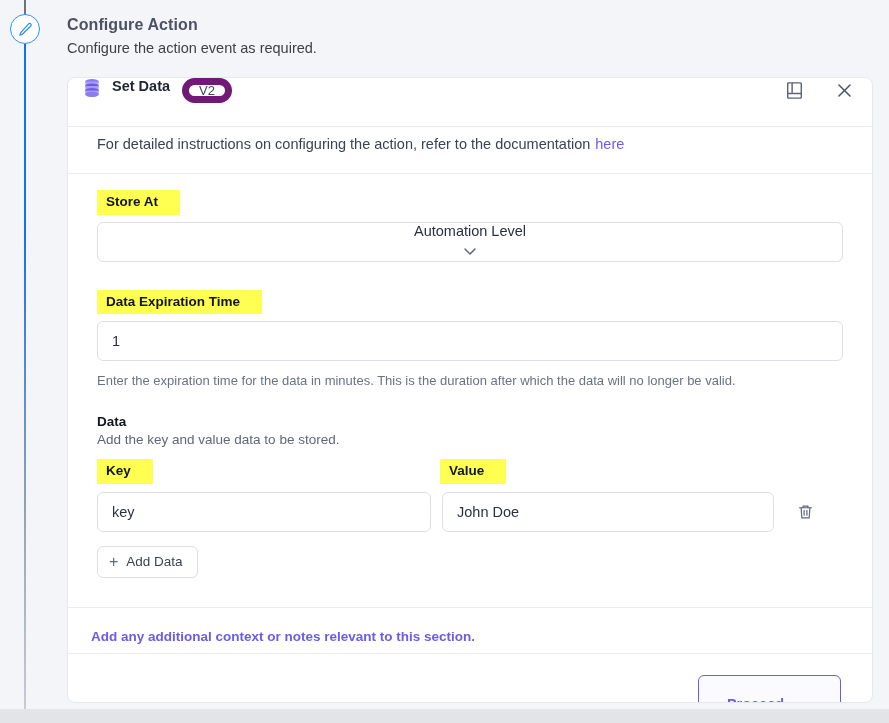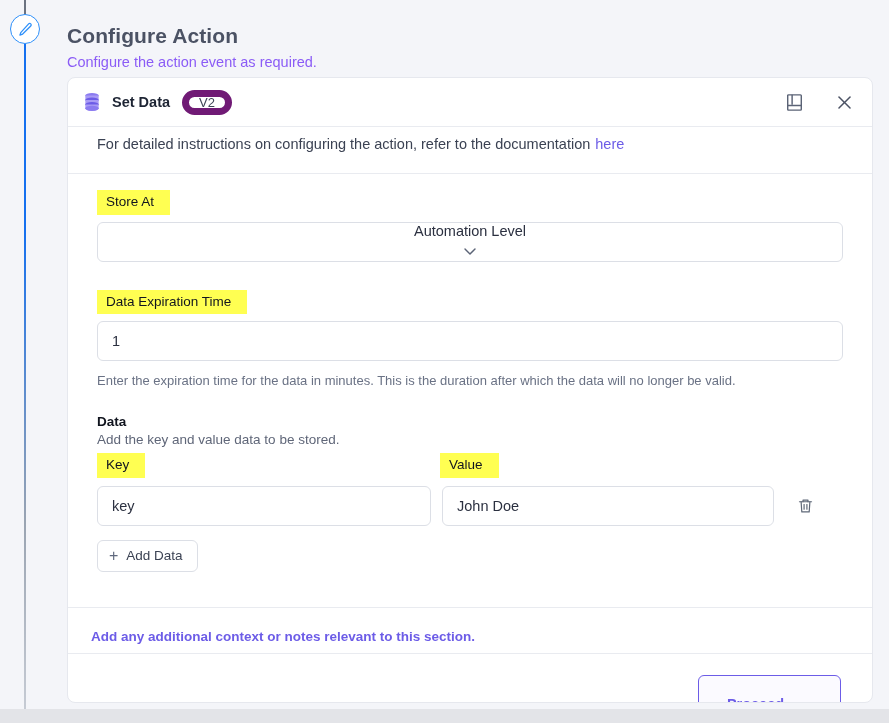--- a/index.html
+++ b/index.html
@@ -42,38 +42,38 @@
     position: absolute; left: 10px; top: 14px;
     width: 30px; height: 30px;
     border-radius: 50%;
     background: #ffffff;
     border: 1.6px solid #2e90fa;
     display: flex; align-items: center; justify-content: center;
   }
   
   .page-head { position: absolute; left: 67px; top: 16px; width: 700px; }
   .page-title {
-    font-size: 21px; font-weight: bold; color: #4b5264;
-    letter-spacing: .1px; margin: 8px 0 6px 0;
+    font-size: 16px; font-weight: bold; color: #4b5264;
+    letter-spacing: .1px; margin: 0 0 6px 0;
   }
   .page-sub {
-    font-size: 14.5px; color: #8b5cf6; margin: 0;
+    font-size: 14.5px; color: #404040; margin: 0;
   }
   
   .card {
     position: absolute; left: 67px; top: 77px;
     width: 806px; height: 626px;
     background: #ffffff;
     border: 1px solid #e6e8ee;
     border-radius: 8px;
     overflow: hidden;
   }
   .card-header {
     height: 49px;
-    display: flex; align-items: center;
+    display: flex; 
     padding: 0 16px 0 14px;
     border-bottom: 1px solid #e9ebf0;
   }
   .db-icon { width: 20px; height: 20px; margin-right: 10px; flex: 0 0 auto; display:block; }
   .card-title {
     font-size: 14.5px; font-weight: bold; color: #1d2433;
     margin-right: 12px; white-space: nowrap;
   }
   .version-badge {
     min-width: 40px; height: 25px;
@@ -94,22 +94,22 @@
     border-bottom: 1px solid #e9ebf0;
     font-size: 14.5px; color: #3b4253;
   }
   .doc-note a { color: #6c5ce7; text-decoration: none; margin-left: 5px; }
 
   .body { padding: 16px 29px 0 29px; position: relative; height: 433px; }
 
   .hl {
     display: inline-block;
     background: #ffff52;
-    font-size: 13.5px; font-weight: normal; color: #11151f;
-    padding: 5px 16px 6px 9px;
+    font-size: 13.5px; font-weight: bold; color: #11151f;
+    padding: 5px 22px 6px 9px;
     line-height: 1;
   }
   .field-label-row { margin-bottom: 7px; }
 
   .input, .select {
     width: 100%; height: 40px;
     border: 1px solid #dcdfe6;
     border-radius: 6px;
     background: #fff;
     display: flex; align-items: center;
@@ -121,21 +121,21 @@
 
   .helper {
     font-size: 13px; color: #6a7285;
     margin-top: 12px;
   }
 
   .section-title {
     font-size: 13.5px; font-weight: bold; color: #11151f;
     margin: 26px 0 3px 0;
   }
-  .section-sub { font-size: 13.5px; color: #5f6678; margin: 0 0 6px 0; }
+  .section-sub { font-size: 13.5px; color: #5f6678; margin: 0 0 12px 0; }
 
   .kv-head { display: flex; margin-top: 5px; }
   .kv-head .col1 { width: 343px; }
   .kv-row { display: flex; align-items: center; margin-top: 8px; }
   .kv-row .cell1 { width: 334px; margin-right: 11px; }
   .kv-row .cell2 { width: 332px; }
   .kv-row .del { margin-left: 20px; width: 22px; height: 22px; display:flex; align-items:center; justify-content:center; cursor:pointer; }
 
   .add-btn {
     margin-top: 14px;

